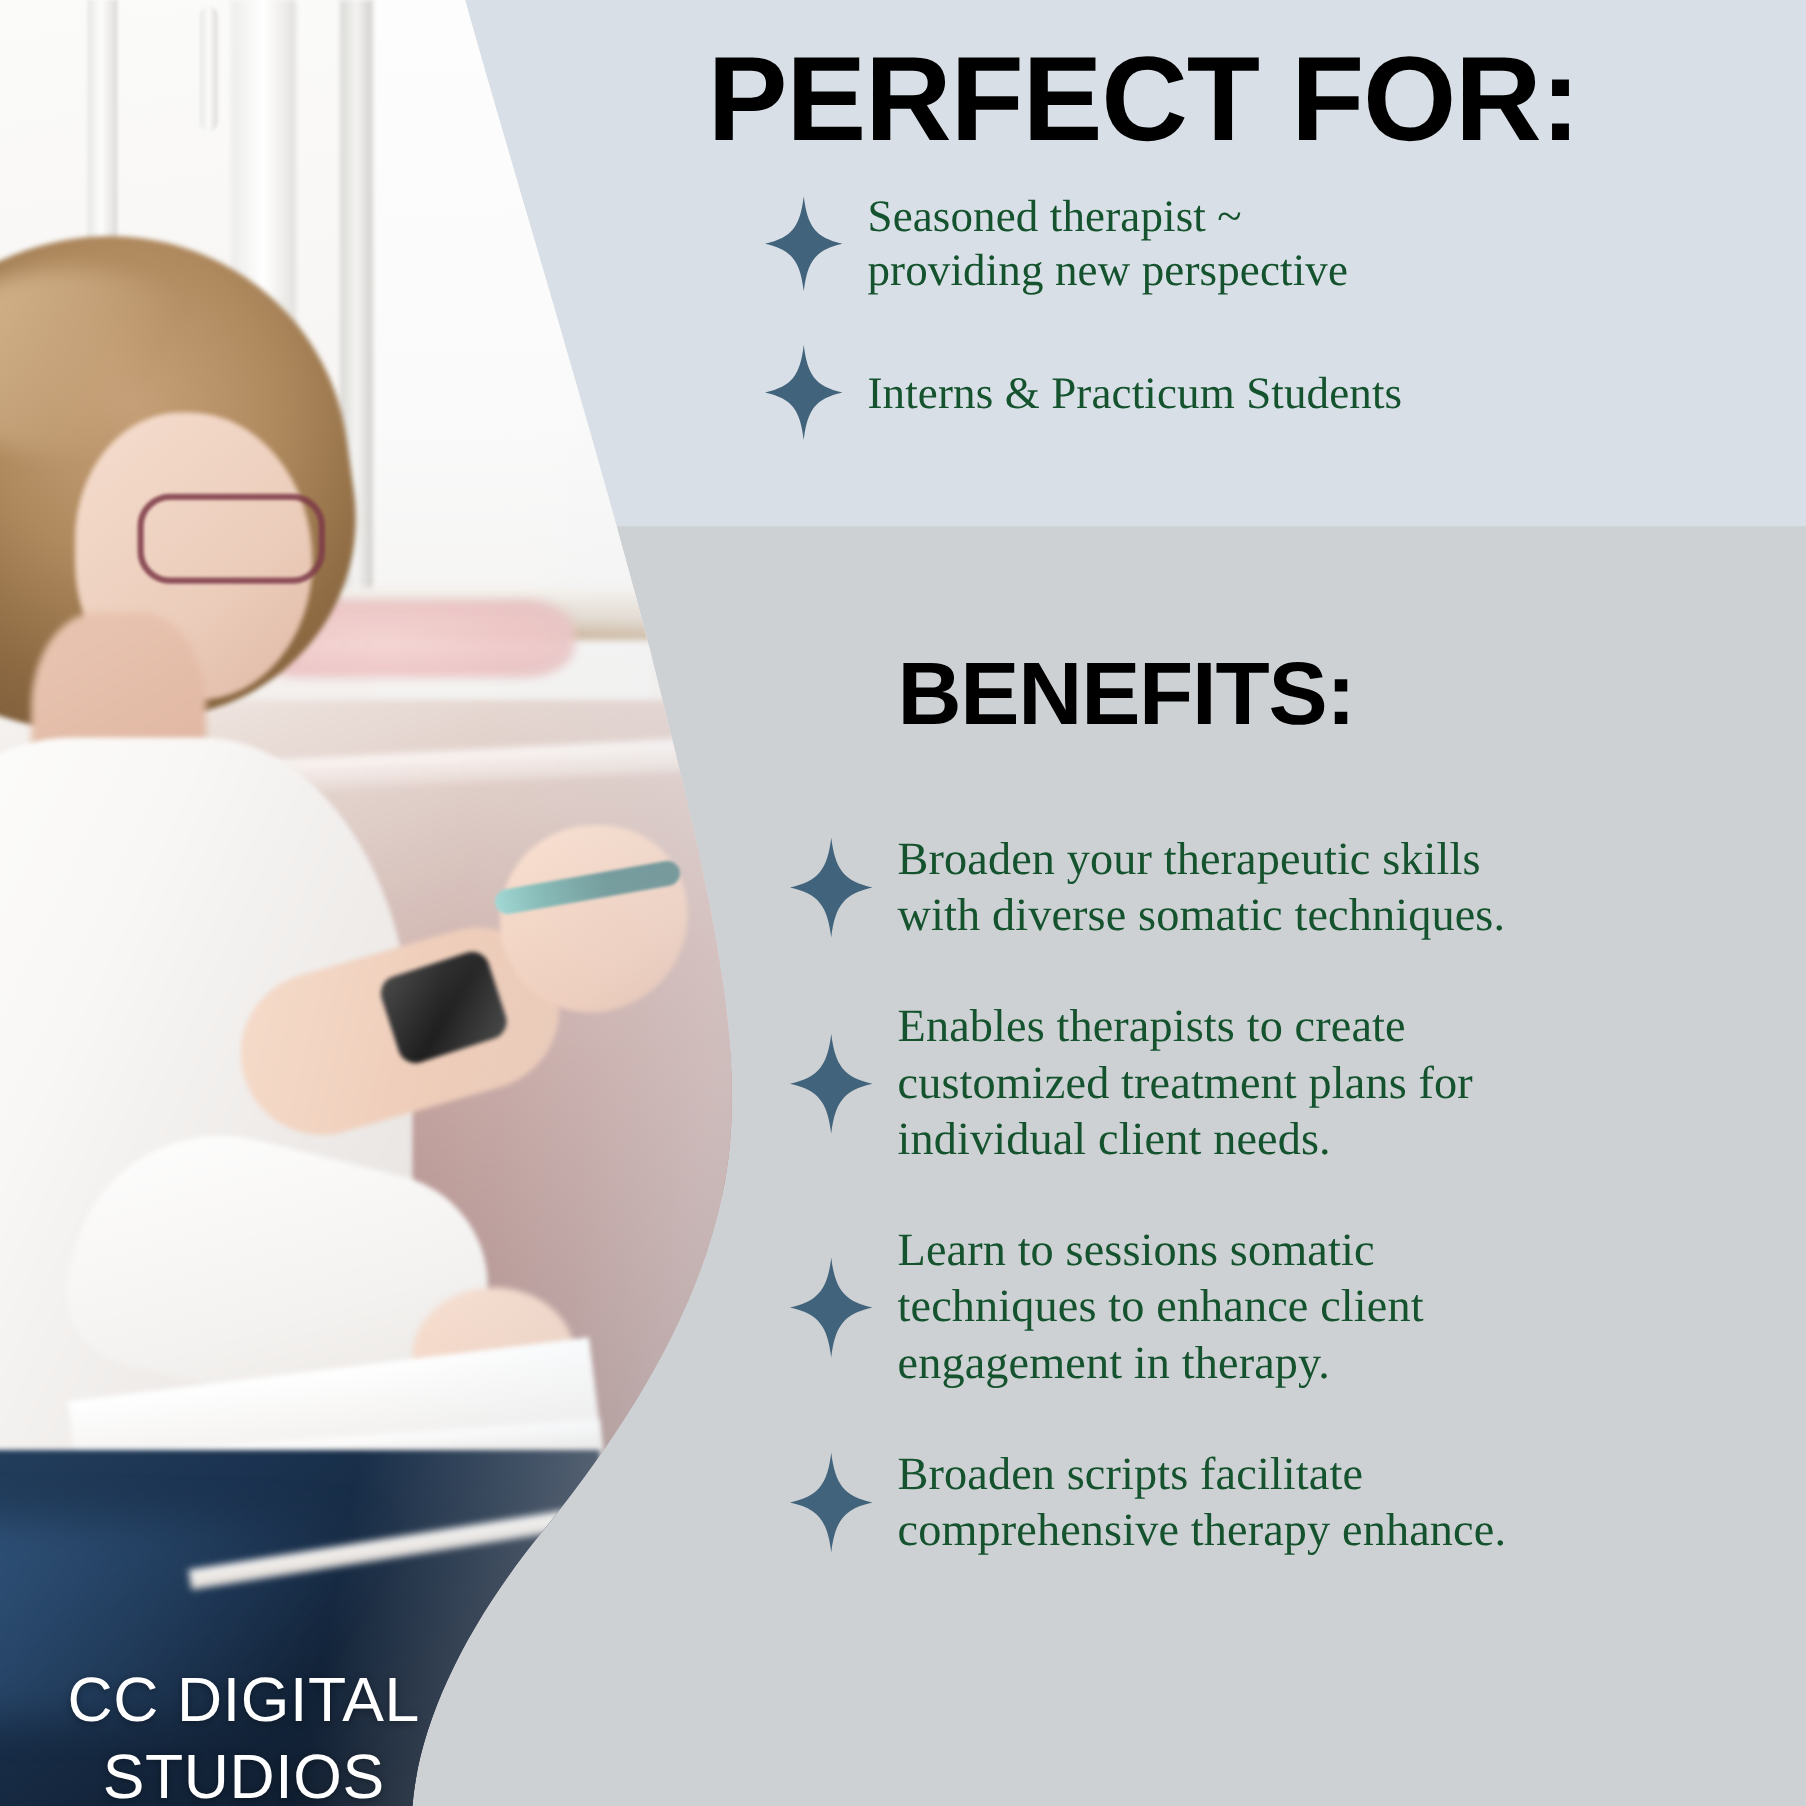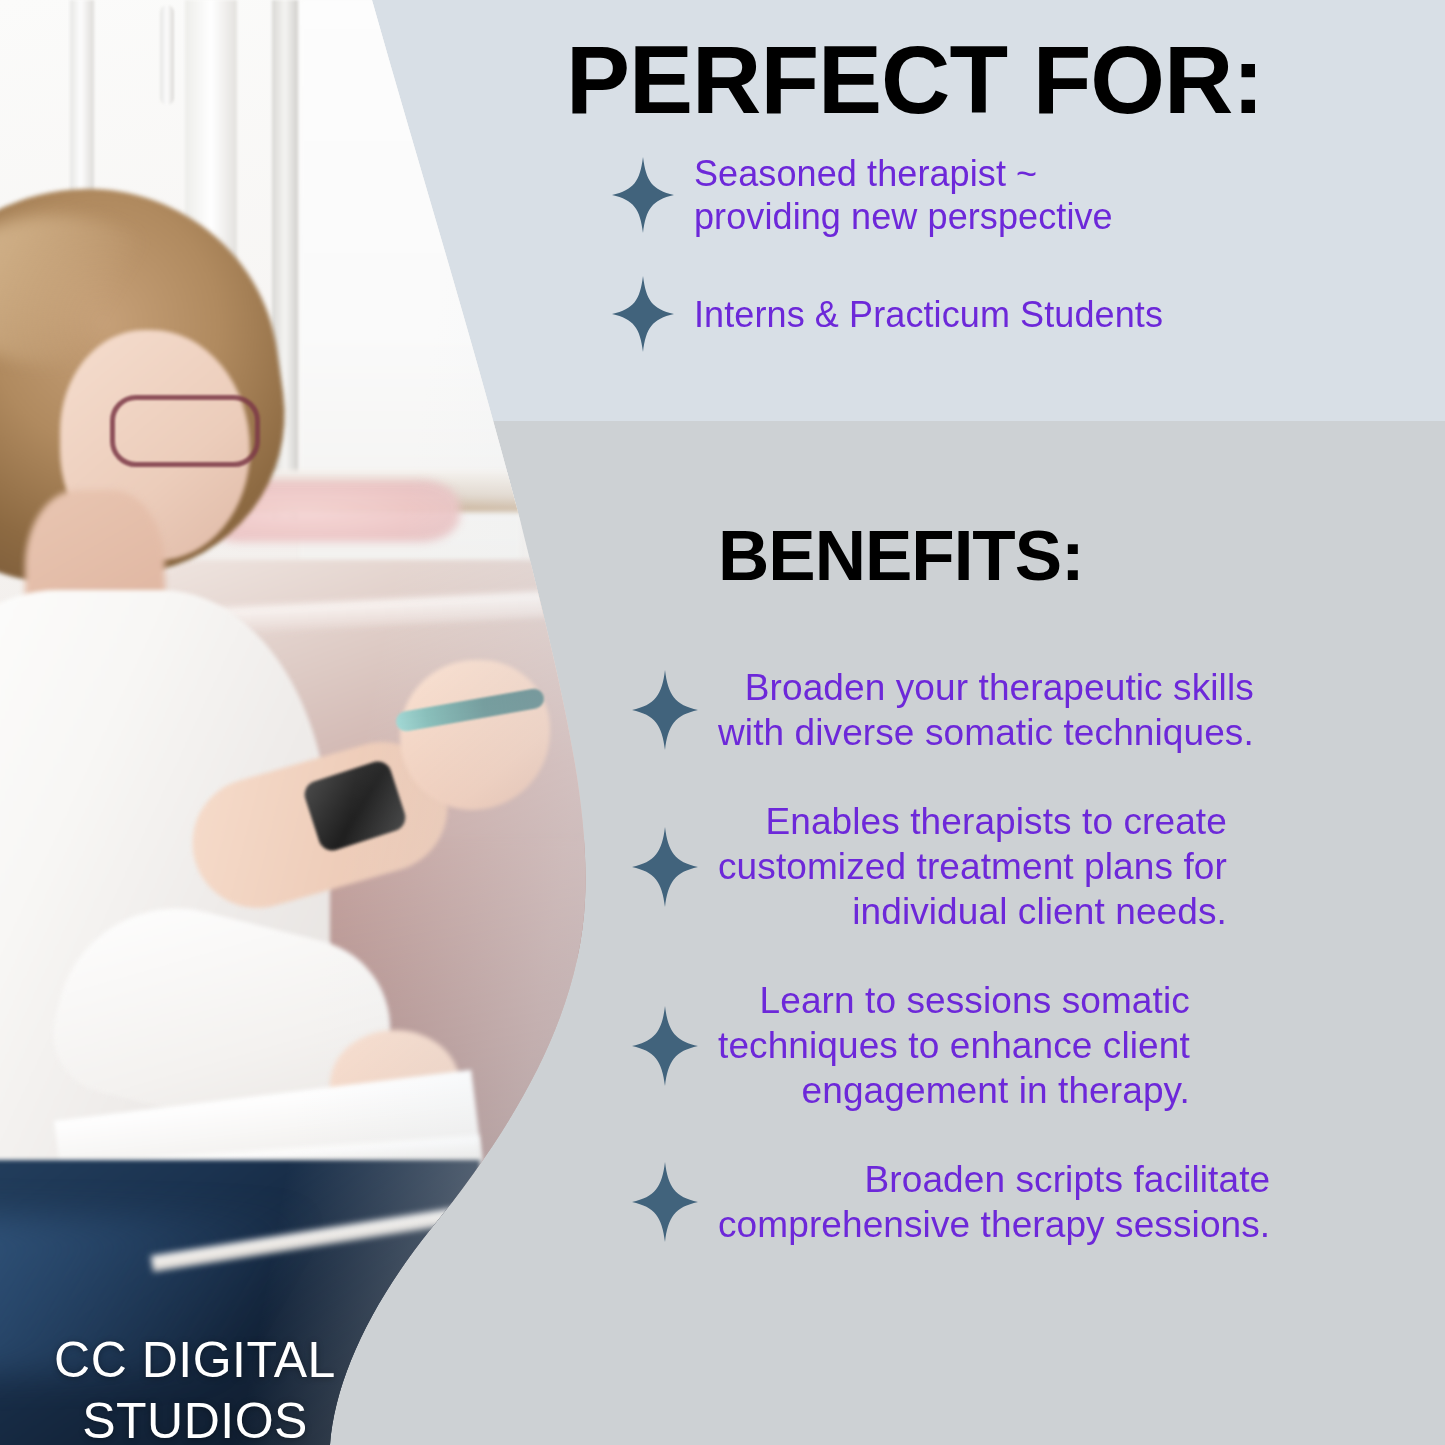--- a/index.html
+++ b/index.html
@@ -276,30 +276,29 @@
 
   .sparkle {
     flex: 0 0 auto;
     width: 62px;
     height: 76px;
     display: block;
   }
   #benefits-list .sparkle { width: 66px; height: 80px; }
 
   .bullet-text {
-    color: #6d28d9;
+    color: #14532d;
     font-size: 36px;
     line-height: 43px;
-    font-family: Liberation Sans, sans-serif;
+    font-family: Liberation Serif, serif;
     letter-spacing: .1px;
   }
   #benefits-list .bullet-text {
     font-size: 37px;
     line-height: 45px;
-    text-align: right;
   }
 
   
   #brand {
     position: absolute;
     left: 30px;
     top: 1330px;
     width: 330px;
     text-align: center;
     color: #ffffff;
@@ -412,21 +411,21 @@
         <div>engagement in therapy.</div>
       </div>
     </div>
 
     <div class="bullet-row">
       <svg class="sparkle" viewBox="0 0 66 80">
         <path d="M33 0 C36 25 43 35 66 40 C43 45 36 55 33 80 C30 55 23 45 0 40 C23 35 30 25 33 0 Z" fill="#41637c"></path>
       </svg>
       <div class="bullet-text">
         <div>Broaden scripts facilitate</div>
-        <div>comprehensive therapy sessions.</div>
+        <div>comprehensive therapy enhance.</div>
       </div>
     </div>
 
   </div>
 
   <div id="brand">
     <div>CC DIGITAL</div>
     <div>STUDIOS</div>
   </div>
 

